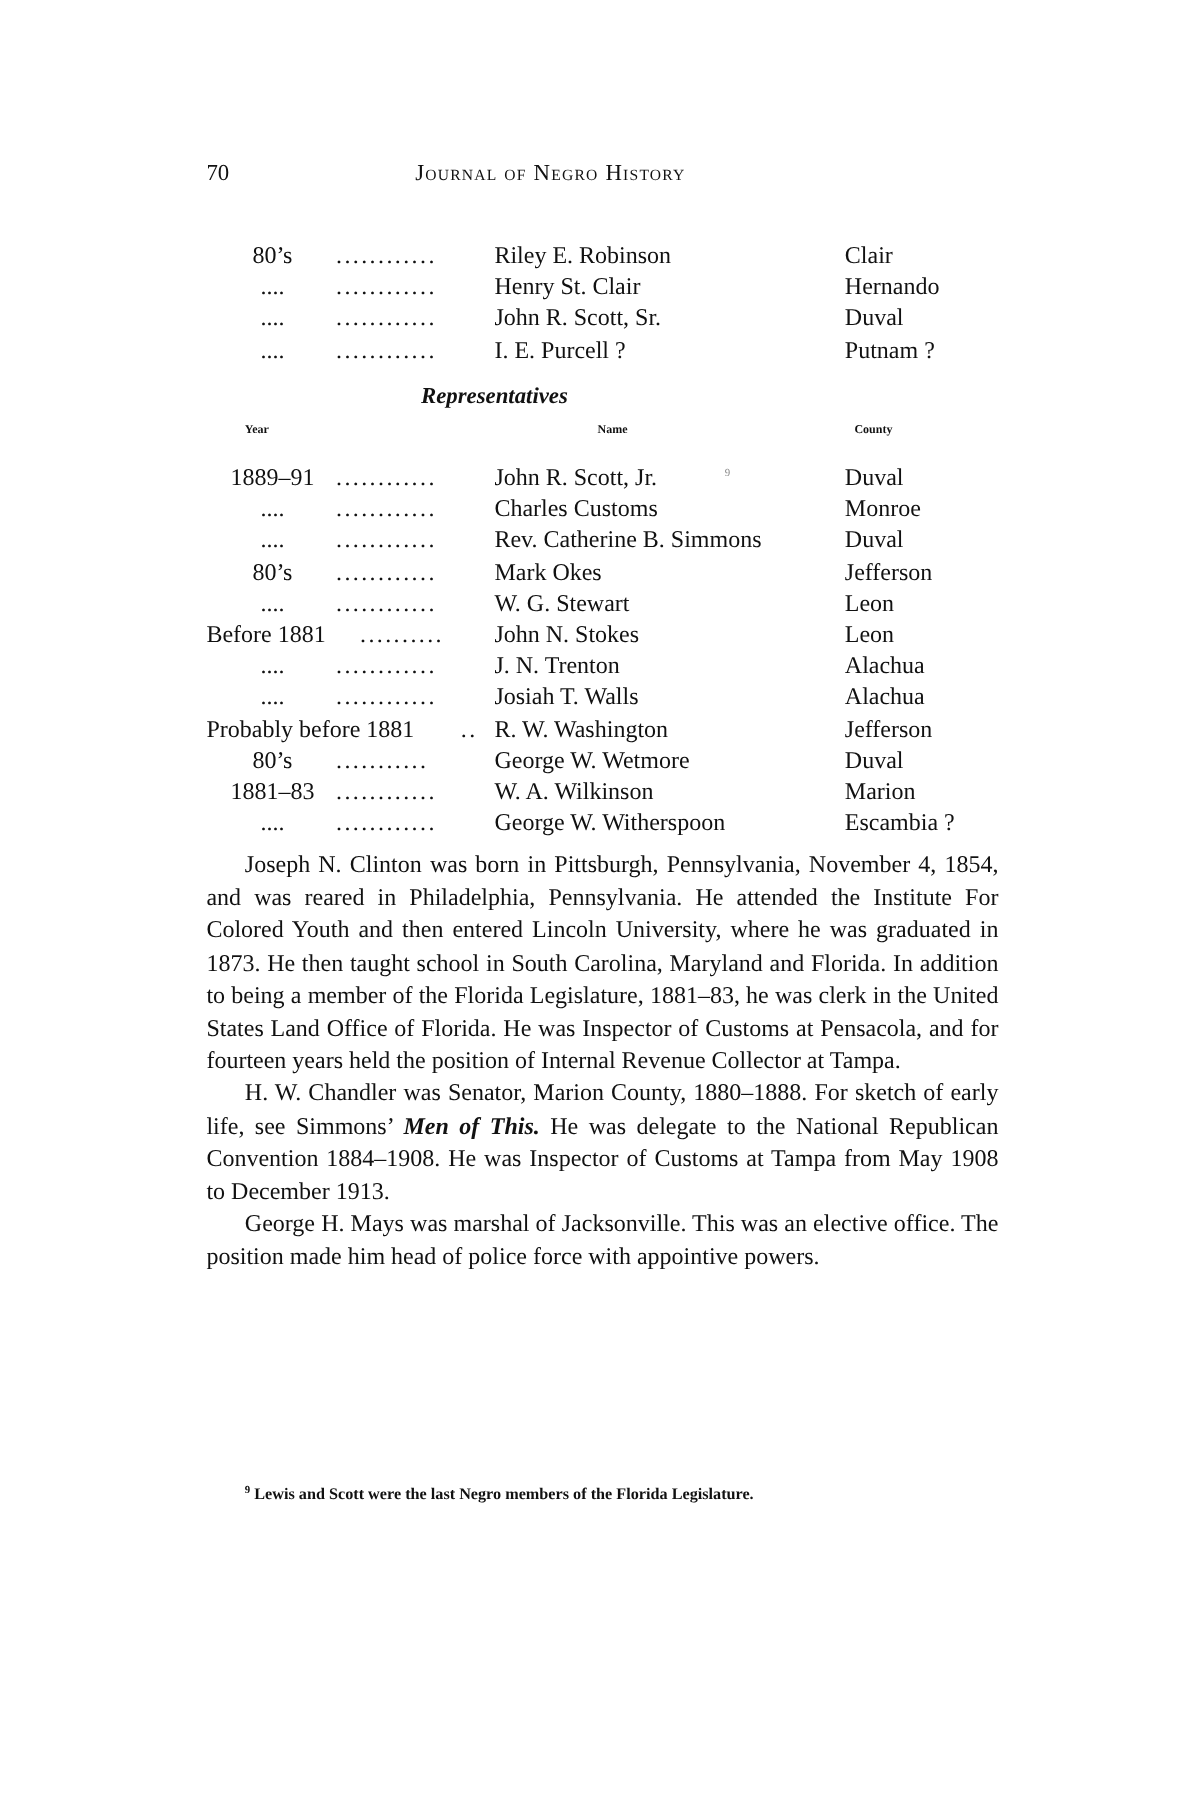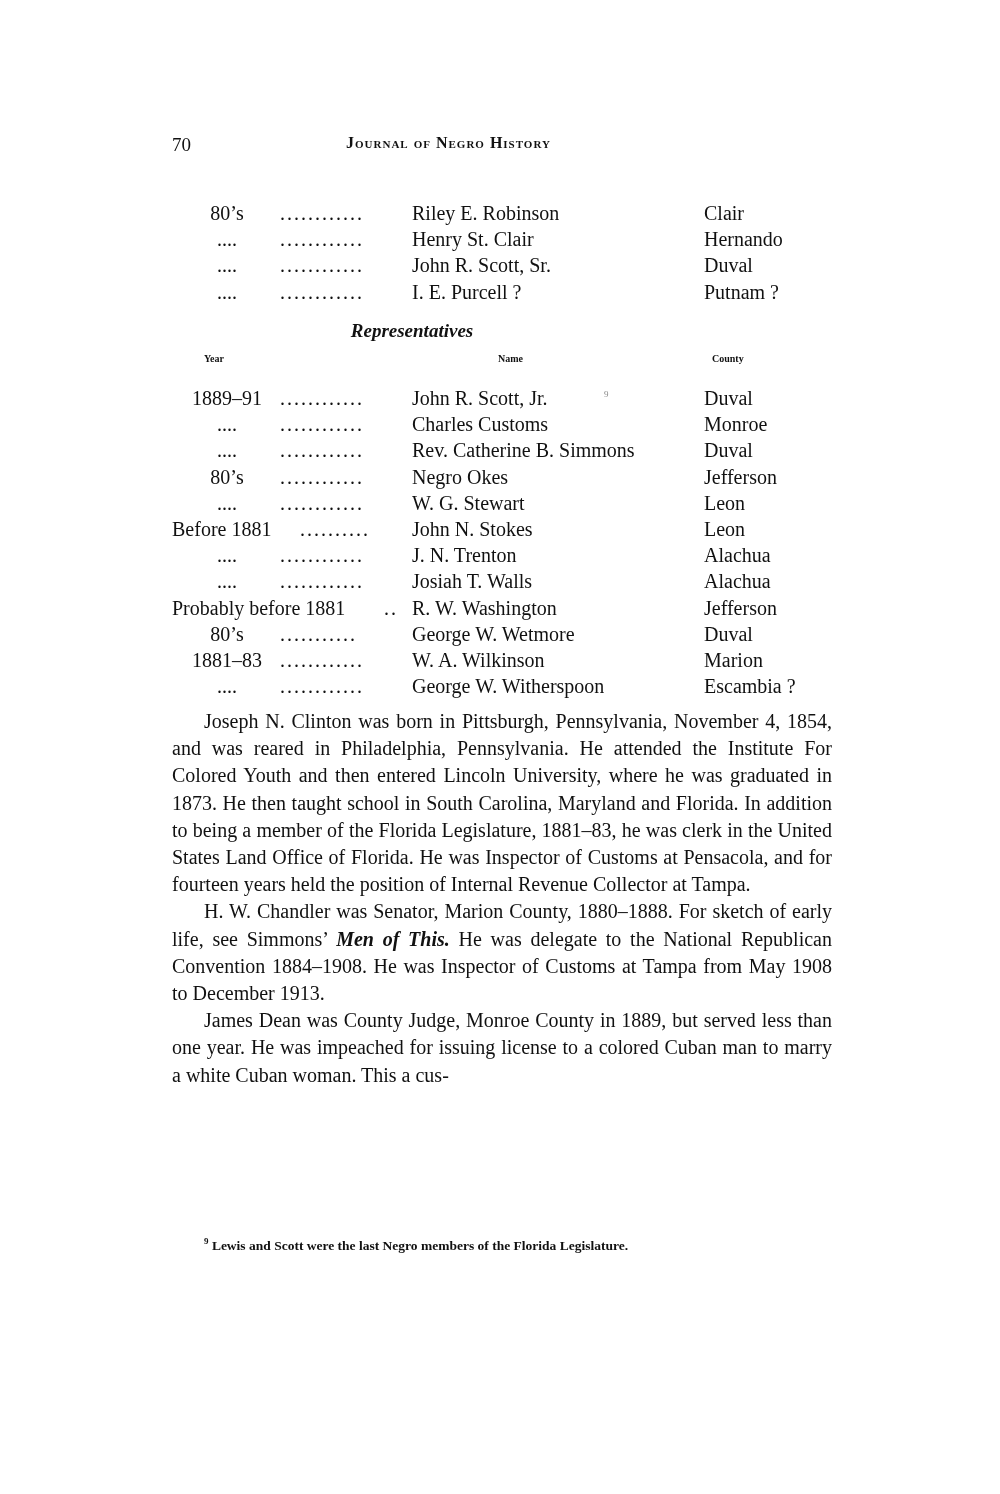--- a/index.html
+++ b/index.html
@@ -5,22 +5,22 @@
   html, body { margin: 0; padding: 0; background: #ffffff; }
   body {
     width: 1000px; height: 1494px; position: relative; overflow: hidden;
     font-family: "Liberation Serif", "DejaVu Serif", serif;
     color: #111111;
   }
   .page-num {
     position: absolute; left: 172px; top: 134px; font-size: 19px;
   }
   .running-head {
-    position: absolute; left: 346px; top: 134px; font-size: 16px;
-    font-variant: small-caps; letter-spacing: 1px; font-weight: bold;
+    position: absolute; left: 346px; top: 134px; font-size: 19px;
+    font-variant: small-caps; letter-spacing: 1px; font-weight: normal;
   }
   .table { position: absolute; left: 172px; width: 660px; margin-top: 16px; }
   .row { position: relative; height: 26.2px; font-size: 20px; line-height: 26px; white-space: nowrap; }
   .c-year { position: absolute; left: 0; width: 110px; text-align: center; }
   .c-year.wide { text-align: left; width: auto; }
   .c-dots { position: absolute; left: 108px; letter-spacing: 2px; }
   .c-name { position: absolute; left: 240px; }
   .c-county { position: absolute; left: 532px; }
   .sup { font-size: 9px; vertical-align: super; color: #888; }
   .section-title {
@@ -98,21 +98,21 @@
     </div>
     <div class="row">
       <span class="c-year">....</span>
       <span class="c-dots">............</span>
       <span class="c-name">Rev. Catherine B. Simmons</span>
       <span class="c-county">Duval</span>
     </div>
     <div class="row">
       <span class="c-year">80’s</span>
       <span class="c-dots">............</span>
-      <span class="c-name">Negro Okes</span>
+      <span class="c-name">Mark Okes</span>
       <span class="c-county">Jefferson</span>
     </div>
     <div class="row">
       <span class="c-year">....</span>
       <span class="c-dots">............</span>
       <span class="c-name">W. G. Stewart</span>
       <span class="c-county">Leon</span>
     </div>
     <div class="row">
       <span class="c-year wide">Before 1881</span>
@@ -154,19 +154,19 @@
       <span class="c-year">....</span>
       <span class="c-dots">............</span>
       <span class="c-name">George W. Witherspoon</span>
       <span class="c-county">Escambia ?</span>
     </div>
   </div>
 
 <div class="prose">
   <p>Joseph N. Clinton was born in Pittsburgh, Pennsylvania, November 4, 1854, and was reared in Philadelphia, Pennsylvania. He attended the Institute For Colored Youth and then entered Lincoln University, where he was graduated in 1873. He then taught school in South Carolina, Maryland and Florida. In addition to being a member of the Florida Legislature, 1881–83, he was clerk in the United States Land Office of Florida. He was Inspector of Customs at Pensacola, and for fourteen years held the position of Internal Revenue Collector at Tampa.</p>
   <p><span>H. W. Chandler was Senator, Marion County, 1880–1888. For sketch of early life, see Simmons’ </span><em>Men of This.</em><span> He was delegate to the National Republican Convention 1884–1908. He was Inspector of Customs at Tampa from May 1908 to December 1913.</span></p>
-  <p>James Dean was County Judge, Monroe County in 1889, but served less than one year. He was impeached for issuing license to a colored Cuban man to marry a white Cuban woman. This a cus-</p>
+  <p>George H. Mays was marshal of Jacksonville. This was an elective office. The position made him head of police force with appointive powers.</p>
 </div>
 
 <div class="footnote">
   <span class="fn-mark">9</span>
   <span>Lewis and Scott were the last Negro members of the Florida Legislature.</span>
 </div>
 
 </body></html>

